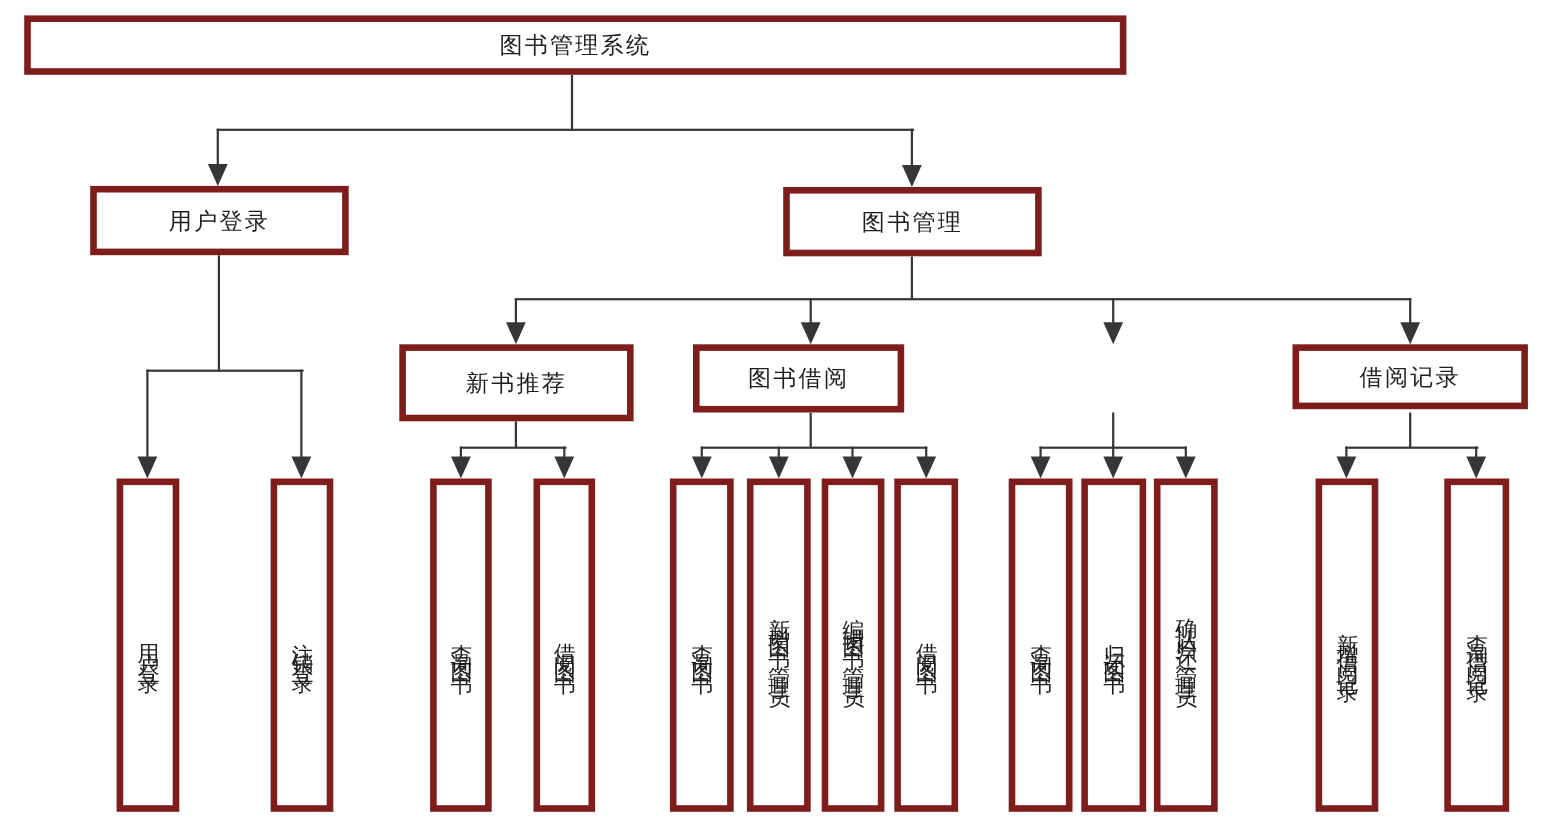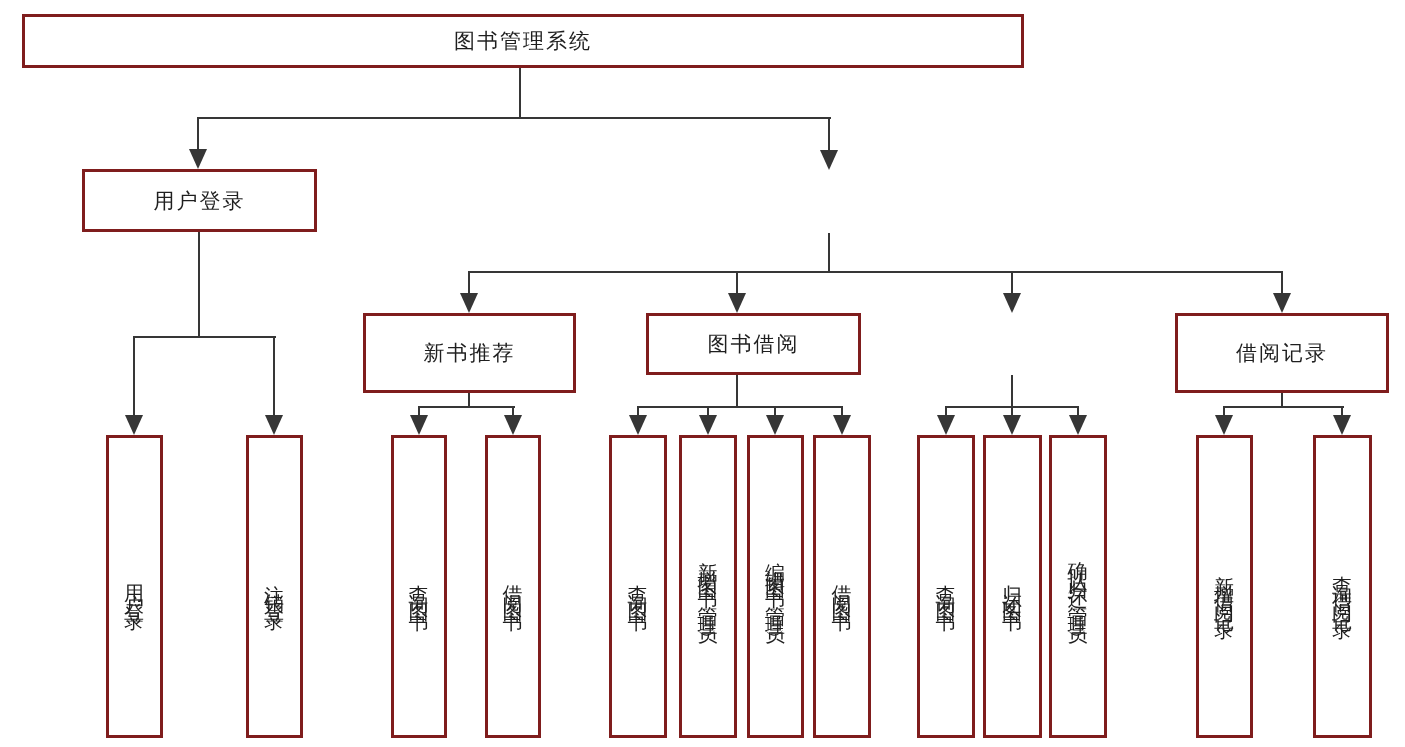--- a/index.html
+++ b/index.html
@@ -1,21 +1,21 @@
 <!DOCTYPE html>
 <html lang="zh"><head>
 <meta charset="utf-8">
 <style>
   html,body{margin:0;padding:0;background:#ffffff;}
   #stage{
     position:relative;width:1405px;height:747px;background:#ffffff;overflow:hidden;
     font-family:"Liberation Sans","DejaVu Sans",sans-serif;color:#1f1f1f;
   }
   .box{
-    position:absolute;background:#ffffff;border:3px solid #7f1d1d;box-sizing:border-box;
+    position:absolute;background:#ffffff;border:6px solid #7f1d1d;box-sizing:border-box;
     display:flex;align-items:center;justify-content:center;z-index:2;
   }
   .hlabel{font-size:21px;letter-spacing:2px;white-space:nowrap;}
   .vbox .vtext{
     writing-mode:vertical-rl;text-orientation:mixed;
     font-size:20px;line-height:1;letter-spacing:9px;
   }
   .h,.v{position:absolute;background:#363636;z-index:1;}
   .arw{
     position:absolute;width:0;height:0;z-index:1;
@@ -32,28 +32,31 @@
 
 <div id="stage">
 
   <div class="box" style="left:22px;top:14px;width:1002px;height:54px;">
     <span class="hlabel">图书管理系统</span>
   </div>
 
   <div class="box" style="left:82px;top:169px;width:235px;height:63px;">
     <span class="hlabel">用户登录</span>
   </div>
+  <div class="box" style="left:712px;top:170px;width:235px;height:63px;">
+    <span class="hlabel">图书管理</span>
+  </div>
 
-  <div class="box" style="left:363px;top:313px;width:213px;height:80px;">
+  <div class="box" style="left:363px;top:313px;width:213px;height:70px;">
     <span class="hlabel">新书推荐</span>
   </div>
-  <div class="box" style="left:646px;top:313px;width:215px;height:62px;">
+  <div class="box" style="left:630px;top:313px;width:192px;height:62px;">
     <span class="hlabel">图书借阅</span>
   </div>
-  <div class="box" style="left:1175px;top:313px;width:214px;height:80px;">
+  <div class="box" style="left:1175px;top:313px;width:214px;height:59px;">
     <span class="hlabel">借阅记录</span>
   </div>
 
   <div class="box vbox" style="left:106px;top:435px;width:57px;height:303px;">
     <span class="vtext">用户登录</span>
   </div>
   <div class="box vbox" style="left:246px;top:435px;width:57px;height:303px;">
     <span class="vtext">注销登录</span>
   </div>
 

